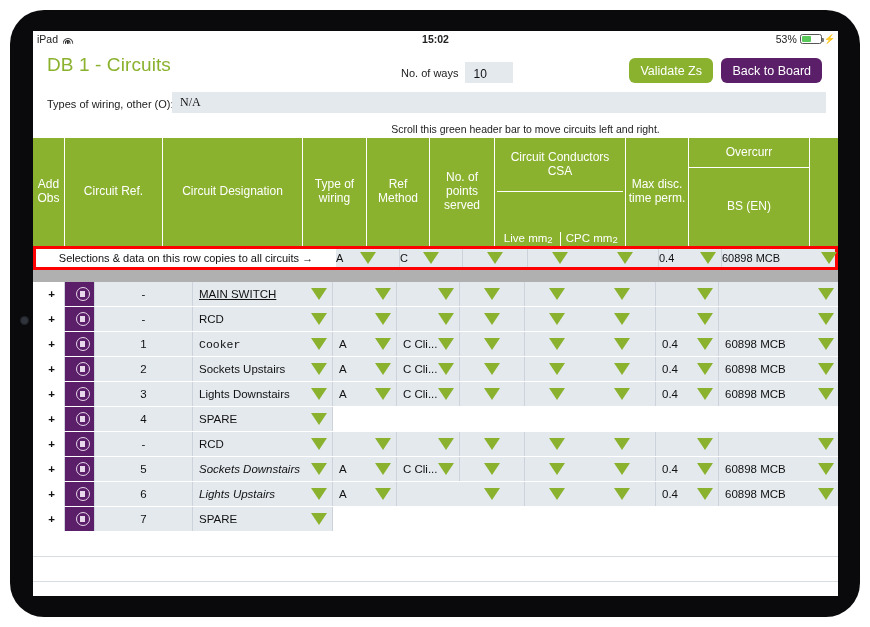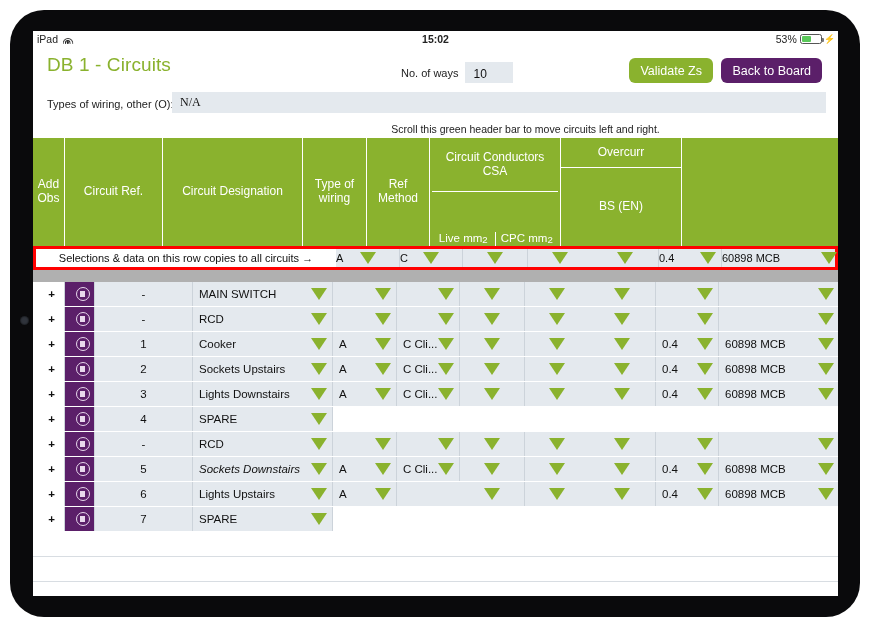--- a/index.html
+++ b/index.html
@@ -230,27 +230,29 @@
     <div id="scroll-hint">Scroll this green header bar to move circuits left and right.</div>
 
     <div id="table-area">
 
       <div class="hrow" id="thead">
           <div class="hcell" style="flex: 0 0 32px;">Add Obs</div>
           <div class="hcell" style="flex: 0 0 98px;">Circuit Ref.</div>
           <div class="hcell" style="flex: 0 0 140px;">Circuit Designation</div>
           <div class="hcell" style="flex: 0 0 64px;">Type of wiring</div>
           <div class="hcell" style="flex: 0 0 63px;">Ref Method</div>
+          <div class="hcell" style="flex: 0 0 65px;">No. of points served</div>
           <div class="hcell stacked" style="flex: 0 0 131px;">
             <div class="top">Circuit Conductors CSA</div>
             <div class="bottoms">
               <div>Live mm<sup>2</sup></div>
               <div>CPC mm<sup>2</sup></div>
             </div>
           </div>
+          <div class="hcell" style="flex: 0 0 63px;">Max disc. time perm.</div>
           <div class="hcell oc" style="flex: 0 0 121px;">
             <div class="oc-top">Overcurr</div>
             <div class="oc-bot">BS (EN)</div>
           </div>
         </div>
 
       <div id="copyall">
           <div class="cell note" style="flex: 0 0 300px;">Selections &amp; data on this row copies to all circuits →</div>
           <div class="cell " style="flex: 0 0 64px;">
             <span>A</span>
@@ -289,21 +291,21 @@
               <span>+</span>
             </div>
             <div class="cell copybtn" style="flex: 0 0 30px;">
               <div class="copy-glyph">
                 <span></span>
               </div>
             </div>
             <div class="cell center" style="flex: 0 0 98px;">
               <span>-</span>
             </div>
-            <div class="cell " style="flex: 0 0 140px;">
+            <div class="cell " style="flex: 0 0 140px; text-decoration: underline;">
               <span>MAIN SWITCH</span>
               <div class="caret"></div>
             </div>
             <div class="cell " style="flex: 0 0 64px;">
               <div class="caret"></div>
             </div>
             <div class="cell " style="flex: 0 0 63px;">
               <div class="caret"></div>
             </div>
             <div class="cell " style="flex: 0 0 65px;">
@@ -369,21 +371,21 @@
               <span>+</span>
             </div>
             <div class="cell copybtn" style="flex: 0 0 30px;">
               <div class="copy-glyph">
                 <span></span>
               </div>
             </div>
             <div class="cell center" style="flex: 0 0 98px;">
               <span>1</span>
             </div>
-            <div class="cell " style="flex: 0 0 140px;">
+            <div class="cell " style="flex: 0 0 140px; font-family: Liberation Mono, monospace;">
               <span>Cooker</span>
               <div class="caret"></div>
             </div>
             <div class="cell " style="flex: 0 0 64px;">
               <span>A</span>
               <div class="caret"></div>
             </div>
             <div class="cell " style="flex: 0 0 63px;">
               <span>C Cli...</span>
               <div class="caret"></div>
@@ -604,21 +606,21 @@
               <span>+</span>
             </div>
             <div class="cell copybtn" style="flex: 0 0 30px;">
               <div class="copy-glyph">
                 <span></span>
               </div>
             </div>
             <div class="cell center" style="flex: 0 0 98px;">
               <span>6</span>
             </div>
-            <div class="cell " style="flex: 0 0 140px;">
+            <div class="cell " style="flex: 0 0 140px; font-style: italic;">
               <span>Lights Upstairs</span>
               <div class="caret"></div>
             </div>
             <div class="cell " style="flex: 0 0 64px;">
               <span>A</span>
               <div class="caret"></div>
             </div>
             <div class="cell " style="flex: 0 0 63px; margin-top: 40px;">
               <span>101...</span>
               <div class="caret"></div>

